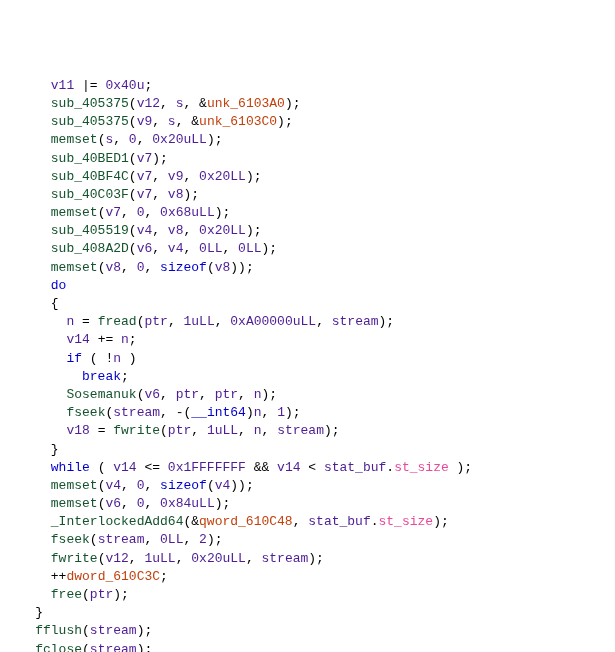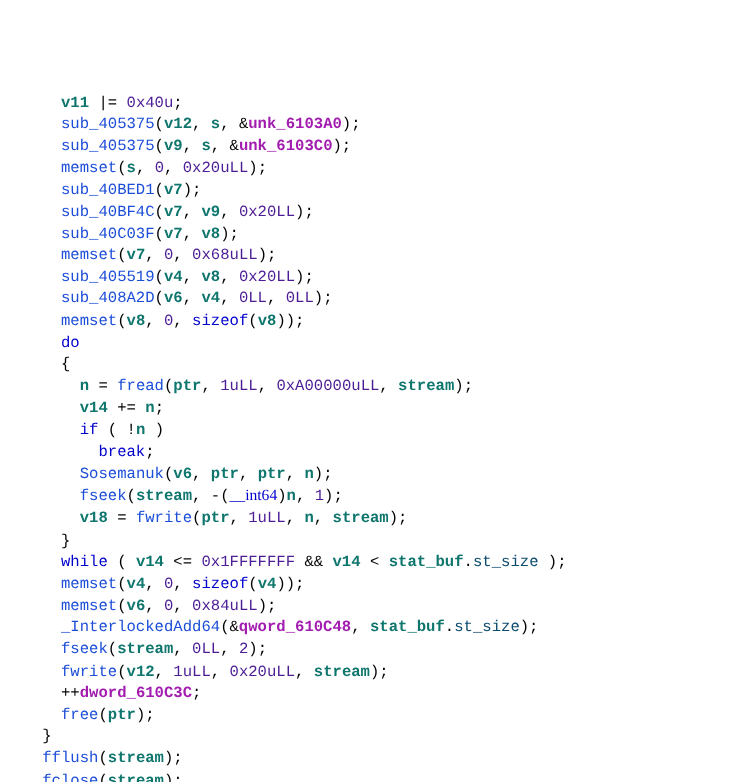--- a/index.html
+++ b/index.html
@@ -9,27 +9,27 @@
       font-size: 13px;
       line-height: 1.4;
       background: #ffffff;
       color: #000000;
       white-space: pre;
     }
     .line {
       display: block;
     }
     .kw { color: #0000cc; font-family: Liberation Mono, monospace; }
-    .func { color: #1d4ed8; }
-    .var { color: #a21caf; font-weight: bold; }
-    .param { color: #0f766e; font-weight: bold; }
+    .func { color: #14532d; }
+    .var { color: #c2410c; }
+    .param { color: #4c1d95; }
     .num { color: #4c1d95; }
     .punct { color: #000000; }
-    .field { color: #0c4a6e; }
-    .type { color: #0000cc; font-family: Liberation Serif, serif; }
+    .field { color: #ec4899; }
+    .type { color: #0000cc; }
   </style>
 </head>
 <body>
 
 
 
 <div id="code-container"><div class="line">      <span class="param">v11</span><span class="punct"> |= </span><span class="num">0x40u</span><span class="punct">;</span></div><div class="line">      <span class="func">sub_405375</span><span class="punct">(</span><span class="param">v12</span><span class="punct">, </span><span class="param">s</span><span class="punct">, &amp;</span><span class="var">unk_6103A0</span><span class="punct">);</span></div><div class="line">      <span class="func">sub_405375</span><span class="punct">(</span><span class="param">v9</span><span class="punct">, </span><span class="param">s</span><span class="punct">, &amp;</span><span class="var">unk_6103C0</span><span class="punct">);</span></div><div class="line">      <span class="func">memset</span><span class="punct">(</span><span class="param">s</span><span class="punct">, </span><span class="num">0</span><span class="punct">, </span><span class="num">0x20uLL</span><span class="punct">);</span></div><div class="line">      <span class="func">sub_40BED1</span><span class="punct">(</span><span class="param">v7</span><span class="punct">);</span></div><div class="line">      <span class="func">sub_40BF4C</span><span class="punct">(</span><span class="param">v7</span><span class="punct">, </span><span class="param">v9</span><span class="punct">, </span><span class="num">0x20LL</span><span class="punct">);</span></div><div class="line">      <span class="func">sub_40C03F</span><span class="punct">(</span><span class="param">v7</span><span class="punct">, </span><span class="param">v8</span><span class="punct">);</span></div><div class="line">      <span class="func">memset</span><span class="punct">(</span><span class="param">v7</span><span class="punct">, </span><span class="num">0</span><span class="punct">, </span><span class="num">0x68uLL</span><span class="punct">);</span></div><div class="line">      <span class="func">sub_405519</span><span class="punct">(</span><span class="param">v4</span><span class="punct">, </span><span class="param">v8</span><span class="punct">, </span><span class="num">0x20LL</span><span class="punct">);</span></div><div class="line">      <span class="func">sub_408A2D</span><span class="punct">(</span><span class="param">v6</span><span class="punct">, </span><span class="param">v4</span><span class="punct">, </span><span class="num">0LL</span><span class="punct">, </span><span class="num">0LL</span><span class="punct">);</span></div><div class="line">      <span class="func">memset</span><span class="punct">(</span><span class="param">v8</span><span class="punct">, </span><span class="num">0</span><span class="punct">, </span><span class="kw">sizeof</span><span class="punct">(</span><span class="param">v8</span><span class="punct">));</span></div><div class="line">      <span class="kw">do</span></div><div class="line">      <span class="punct">{</span></div><div class="line">        <span class="param">n</span><span class="punct"> = </span><span class="func">fread</span><span class="punct">(</span><span class="param">ptr</span><span class="punct">, </span><span class="num">1uLL</span><span class="punct">, </span><span class="num">0xA00000uLL</span><span class="punct">, </span><span class="param">stream</span><span class="punct">);</span></div><div class="line">        <span class="param">v14</span><span class="punct"> += </span><span class="param">n</span><span class="punct">;</span></div><div class="line">        <span class="kw">if</span><span class="punct"> ( !</span><span class="param">n</span><span class="punct"> )</span></div><div class="line">          <span class="kw">break</span><span class="punct">;</span></div><div class="line">        <span class="func">Sosemanuk</span><span class="punct">(</span><span class="param">v6</span><span class="punct">, </span><span class="param">ptr</span><span class="punct">, </span><span class="param">ptr</span><span class="punct">, </span><span class="param">n</span><span class="punct">);</span></div><div class="line">        <span class="func">fseek</span><span class="punct">(</span><span class="param">stream</span><span class="punct">, -(</span><span class="type">__int64</span><span class="punct">)</span><span class="param">n</span><span class="punct">, </span><span class="num">1</span><span class="punct">);</span></div><div class="line">        <span class="param">v18</span><span class="punct"> = </span><span class="func">fwrite</span><span class="punct">(</span><span class="param">ptr</span><span class="punct">, </span><span class="num">1uLL</span><span class="punct">, </span><span class="param">n</span><span class="punct">, </span><span class="param">stream</span><span class="punct">);</span></div><div class="line">      <span class="punct">}</span></div><div class="line">      <span class="kw">while</span><span class="punct"> ( </span><span class="param">v14</span><span class="punct"> &lt;= </span><span class="num">0x1FFFFFFF</span><span class="punct"> &amp;&amp; </span><span class="param">v14</span><span class="punct"> &lt; </span><span class="param">stat_buf</span><span class="punct">.</span><span class="field">st_size</span><span class="punct"> );</span></div><div class="line">      <span class="func">memset</span><span class="punct">(</span><span class="param">v4</span><span class="punct">, </span><span class="num">0</span><span class="punct">, </span><span class="kw">sizeof</span><span class="punct">(</span><span class="param">v4</span><span class="punct">));</span></div><div class="line">      <span class="func">memset</span><span class="punct">(</span><span class="param">v6</span><span class="punct">, </span><span class="num">0</span><span class="punct">, </span><span class="num">0x84uLL</span><span class="punct">);</span></div><div class="line">      <span class="func">_InterlockedAdd64</span><span class="punct">(&amp;</span><span class="var">qword_610C48</span><span class="punct">, </span><span class="param">stat_buf</span><span class="punct">.</span><span class="field">st_size</span><span class="punct">);</span></div><div class="line">      <span class="func">fseek</span><span class="punct">(</span><span class="param">stream</span><span class="punct">, </span><span class="num">0LL</span><span class="punct">, </span><span class="num">2</span><span class="punct">);</span></div><div class="line">      <span class="func">fwrite</span><span class="punct">(</span><span class="param">v12</span><span class="punct">, </span><span class="num">1uLL</span><span class="punct">, </span><span class="num">0x20uLL</span><span class="punct">, </span><span class="param">stream</span><span class="punct">);</span></div><div class="line">      <span class="punct">++</span><span class="var">dword_610C3C</span><span class="punct">;</span></div><div class="line">      <span class="func">free</span><span class="punct">(</span><span class="param">ptr</span><span class="punct">);</span></div><div class="line">    <span class="punct">}</span></div><div class="line">    <span class="func">fflush</span><span class="punct">(</span><span class="param">stream</span><span class="punct">);</span></div><div class="line">    <span class="func">fclose</span><span class="punct">(</span><span class="param">stream</span><span class="punct">);</span></div></div>
 
 
 

